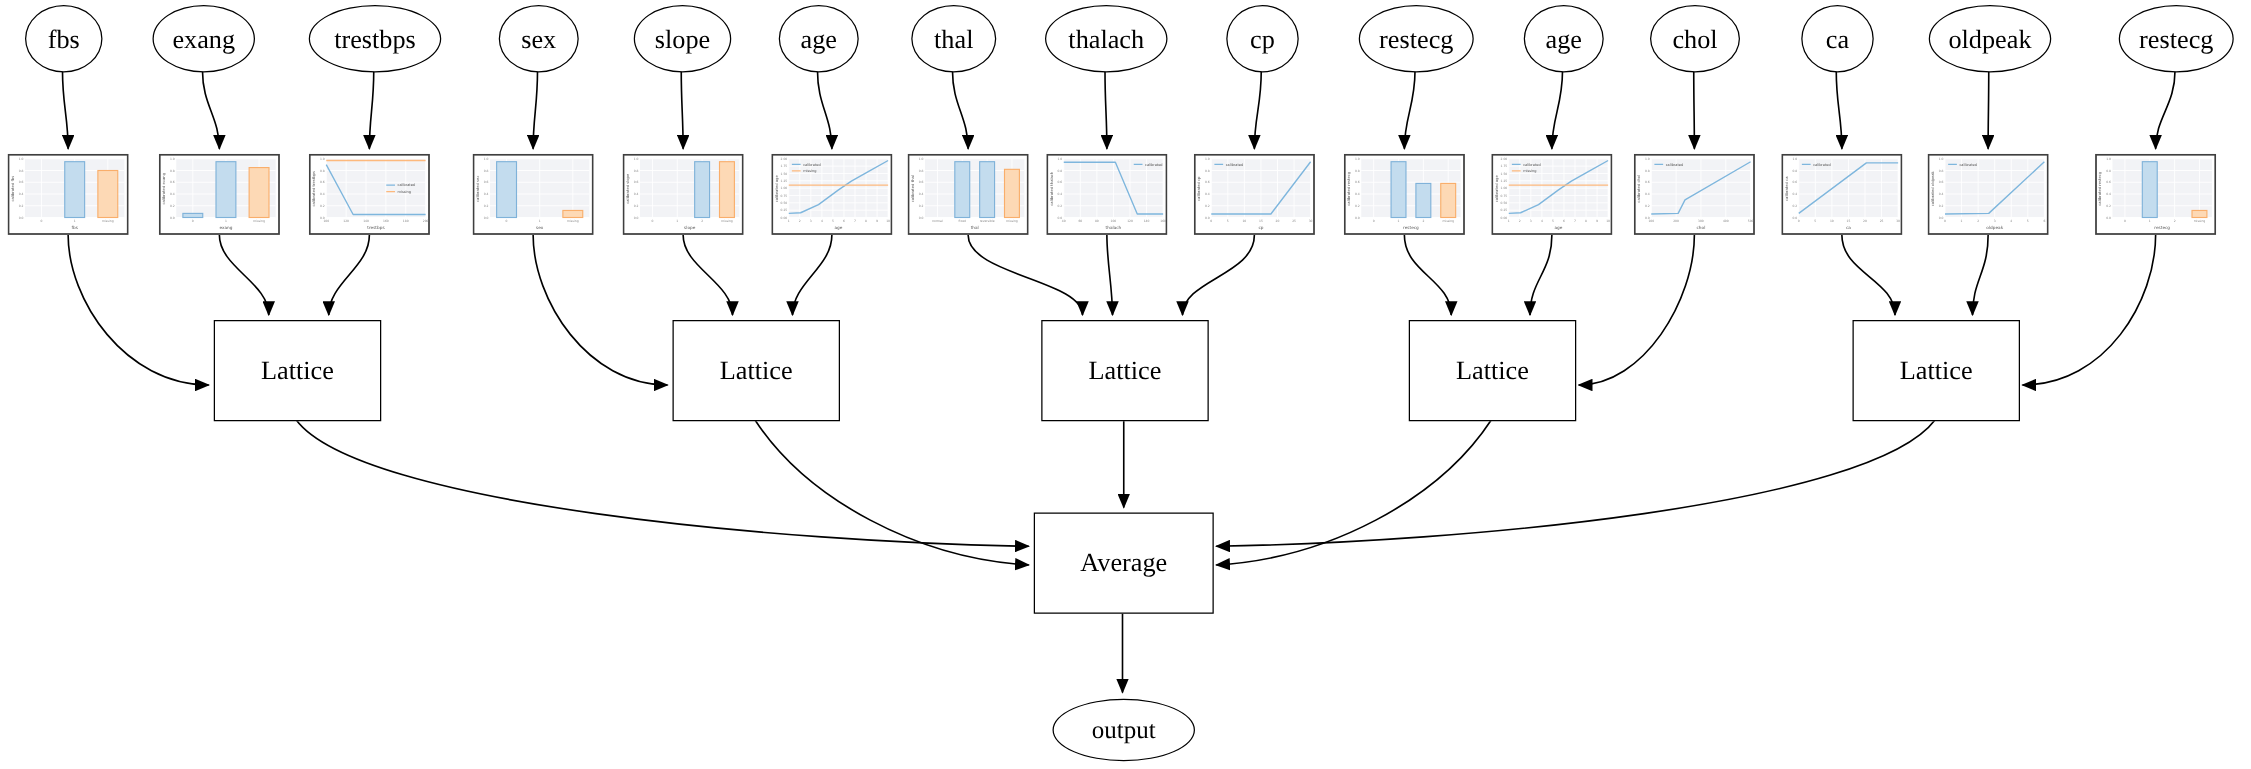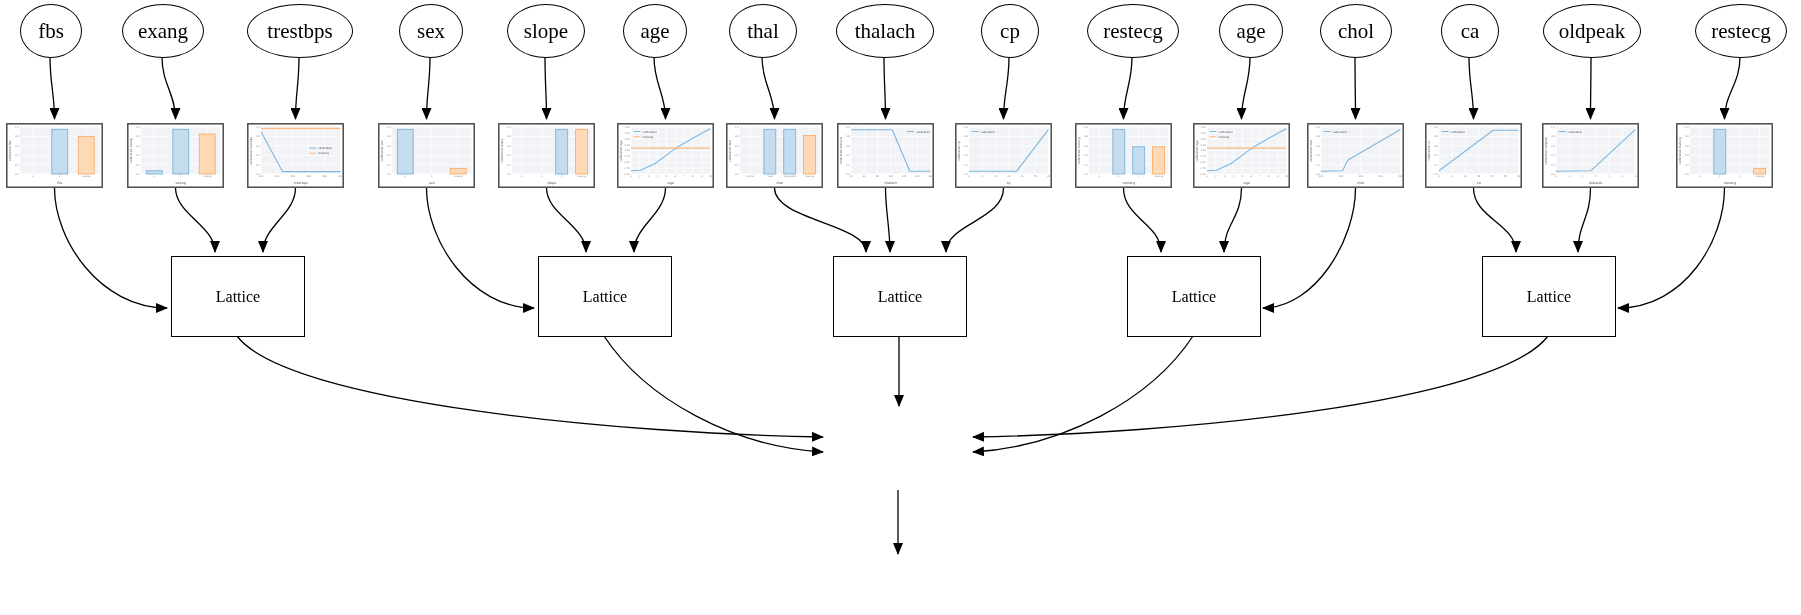--- a/index.html
+++ b/index.html
@@ -4,21 +4,21 @@
 <style>
   html,body{margin:0;padding:0;background:#ffffff;}
   body{width:1801px;height:615px;position:relative;overflow:hidden;
        font-family:"Liberation Serif", serif;color:#000;}
   #canvas{position:absolute;left:0;top:0;width:1578px;height:615px;}
   #edges{position:absolute;left:0;top:0;z-index:1;}
   .node-ellipse{position:absolute;z-index:2;background:#fff;border:1.6px solid #000;
        border-radius:50%;display:flex;align-items:center;justify-content:center;
        font-size:21px;line-height:1;}
   .box{position:absolute;z-index:2;background:#fff;border:1.5px solid #000;
-       display:flex;align-items:center;justify-content:center;font-size:16px;}
+       display:flex;align-items:center;justify-content:center;font-size:21px;}
   .thumb{position:absolute;z-index:2;}
   #avg{left:827px;top:410px;width:142px;height:79px;}
   #out{left:842px;top:559px;width:112px;height:48px;font-size:20px;}
   svg text{font-family:"DejaVu Sans", sans-serif;}
 </style>
 </head>
 <body>
 
 <div id="canvas">
   <svg id="edges" width="1801" height="615">
@@ -621,13 +621,19 @@
       <div class="box" style="left: 833px; top: 256px; width: 132px; height: 79px;">
         <span>Lattice</span>
       </div>
       <div class="box" style="left: 1127px; top: 256px; width: 132px; height: 79px;">
         <span>Lattice</span>
       </div>
       <div class="box" style="left: 1482px; top: 256px; width: 132px; height: 79px;">
         <span>Lattice</span>
       </div>
     </div>
+  <div class="box" id="avg">
+    <span>Average</span>
+  </div>
+  <div class="node-ellipse" id="out">
+    <span>output</span>
+  </div>
 </div>
 
 </body></html>

